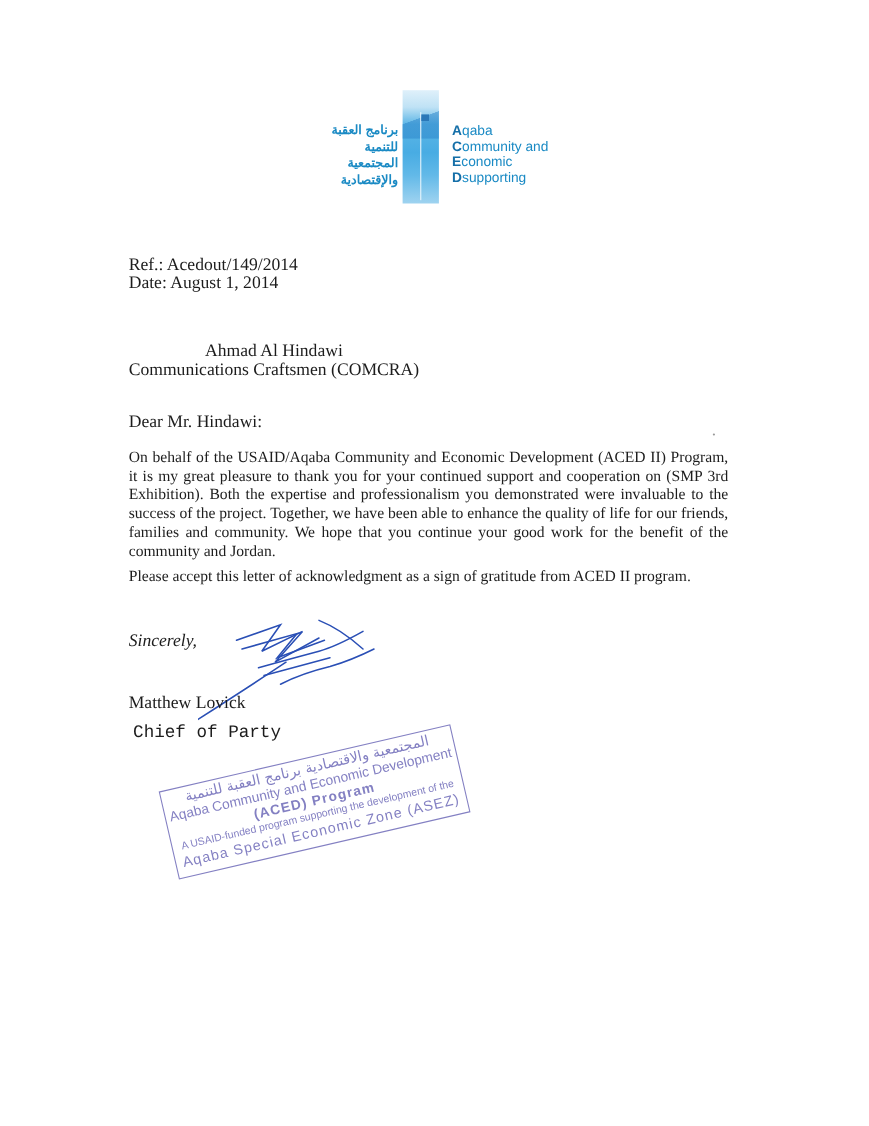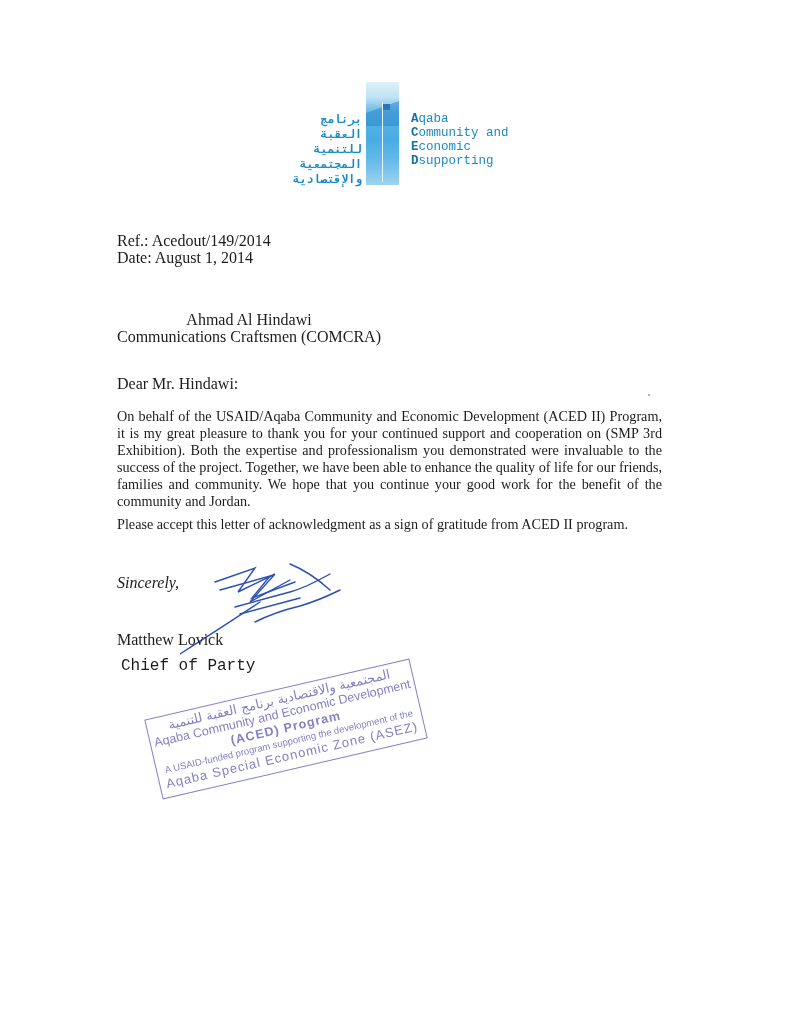--- a/index.html
+++ b/index.html
@@ -3,40 +3,40 @@
 <meta charset="utf-8">
 <style>
   html, body { margin: 0; padding: 0; }
   body {
     width: 790px; height: 1024px; background: #ffffff; position: relative;
     overflow: hidden; font-family: "Liberation Serif", serif; color: #1c1c1c;
   }
   .logo { position: absolute; left: 280px; top: 82px; width: 240px; height: 104px; }
   .logo-ar {
     position: absolute; left: 0; top: 30px; width: 82px; text-align: right;
-    font-family: Liberation Mono, monospace; font-weight: bold; color: #1a8ac4;
+    font-family: Liberation Sans, sans-serif; font-weight: bold; color: #1a8ac4;
     font-size: 11.5px; line-height: 15px; direction: rtl;
   }
   .logo-img {
     position: absolute; left: 86px; top: 0; width: 33px; height: 103px;
     background: linear-gradient(180deg, #dff0fa 0%, #bfe2f5 15%, #5db6e6 30%, #48ace3 55%, #62b9e8 75%, #9fd3f0 100%);
   }
   .logo-img .mountain {
     position: absolute; left: 0; top: 14px; width: 33px; height: 30px;
     background: linear-gradient(160deg, transparent 40%, rgba(40,130,200,0.5) 41%);
   }
   .logo-img .pole {
     position: absolute; left: 16px; top: 20px; width: 1px; height: 80px; background: #e6f4fc;
   }
   .logo-img .flag {
     position: absolute; left: 17px; top: 22px; width: 7px; height: 6px; background: #2a78b8;
   }
   .logo-en {
     position: absolute; left: 131px; top: 30px; color: #1a8ac4;
-    font-family: Liberation Mono, monospace; font-size: 12.5px; line-height: 14px;
+    font-family: Liberation Sans, sans-serif; font-size: 12.5px; line-height: 14px;
   }
   .logo-en b { color: #156fa8; }
   .text { position: absolute; left: 117px; font-size: 16px; line-height: 17px; }
   .body-para {
     position: absolute; left: 117px; width: 545px; font-size: 14.2px; line-height: 17px;
     text-align: justify;
   }
   .signature { position: absolute; left: 180px; top: 562px; width: 180px; height: 100px; }
   .stamp {
     position: absolute; left: 150px; top: 688px; width: 272px; height: 82px;

